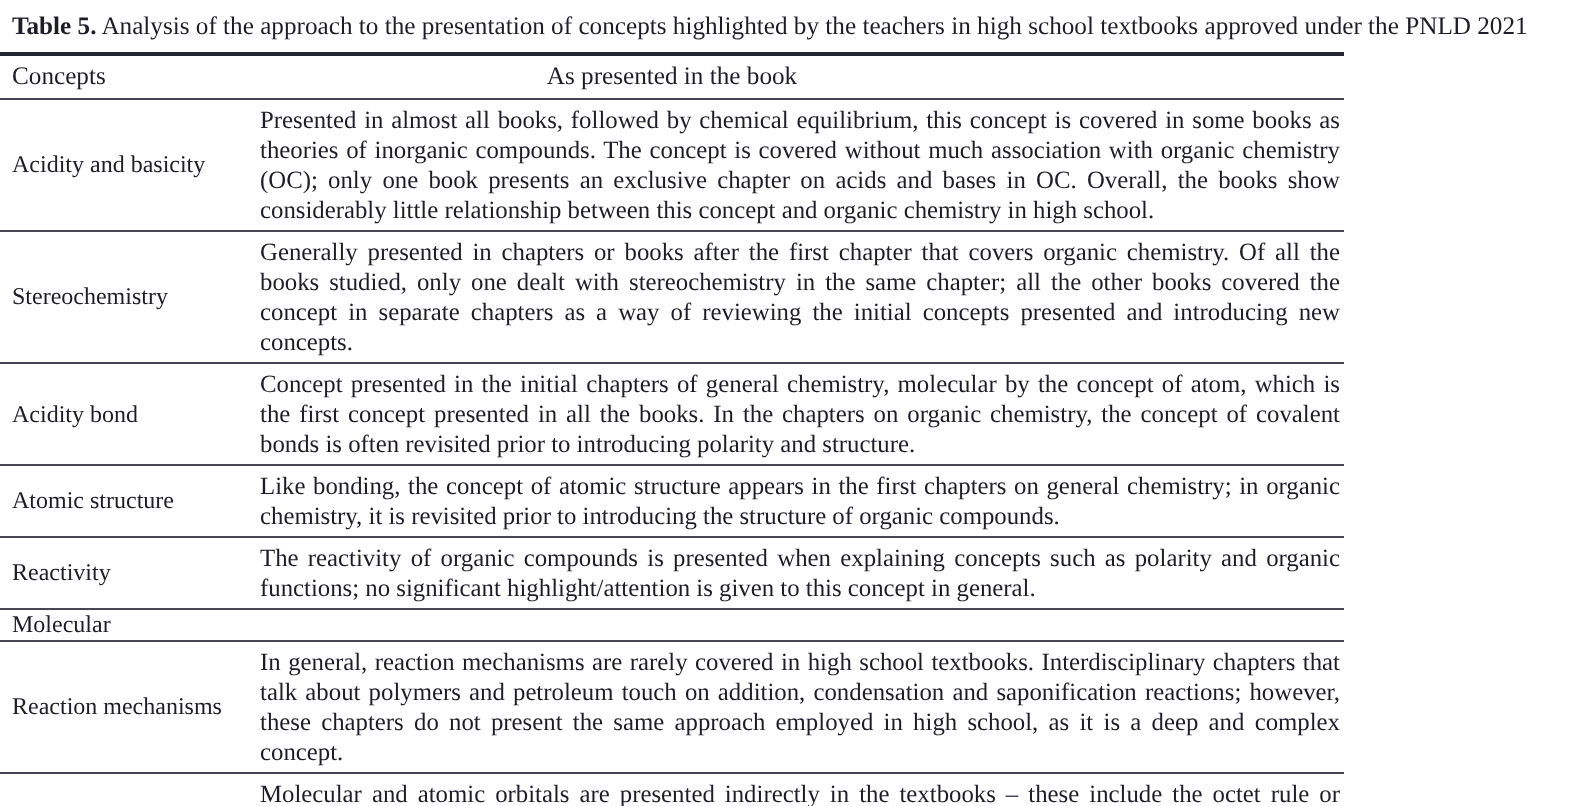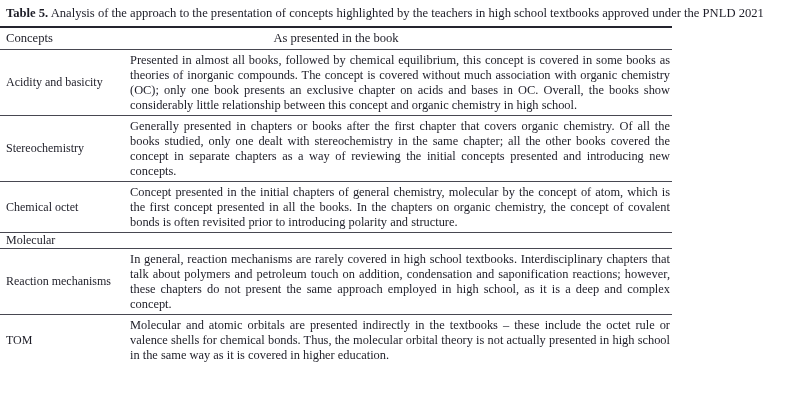--- a/index.html
+++ b/index.html
@@ -79,22 +79,30 @@
   <div>
     <div class="row">
       <div class="concept-cell">Acidity and basicity</div>
       <div class="desc-cell">Presented in almost all books, followed by chemical equilibrium, this concept is covered in some books as theories of inorganic compounds. The concept is covered without much association with organic chemistry (OC); only one book presents an exclusive chapter on acids and bases in OC. Overall, the books show considerably little relationship between this concept and organic chemistry in high school.</div>
     </div>
     <div class="row">
       <div class="concept-cell">Stereochemistry</div>
       <div class="desc-cell">Generally presented in chapters or books after the first chapter that covers organic chemistry. Of all the books studied, only one dealt with stereochemistry in the same chapter; all the other books covered the concept in separate chapters as a way of reviewing the initial concepts presented and introducing new concepts.</div>
     </div>
     <div class="row">
-      <div class="concept-cell">Chemical octet</div>
+      <div class="concept-cell">Acidity bond</div>
       <div class="desc-cell">Concept presented in the initial chapters of general chemistry, molecular by the concept of atom, which is the first concept presented in all the books. In the chapters on organic chemistry, the concept of covalent bonds is often revisited prior to introducing polarity and structure.</div>
+    </div>
+    <div class="row">
+      <div class="concept-cell">Atomic structure</div>
+      <div class="desc-cell">Like bonding, the concept of atomic structure appears in the first chapters on general chemistry; in organic chemistry, it is revisited prior to introducing the structure of organic compounds.</div>
+    </div>
+    <div class="row">
+      <div class="concept-cell">Reactivity</div>
+      <div class="desc-cell">The reactivity of organic compounds is presented when explaining concepts such as polarity and organic functions; no significant highlight/attention is given to this concept in general.</div>
     </div>
     <div class="row">
       <div class="concept-cell">Molecular</div>
     </div>
     <div class="row">
       <div class="concept-cell">Reaction mechanisms</div>
       <div class="desc-cell">In general, reaction mechanisms are rarely covered in high school textbooks. Interdisciplinary chapters that talk about polymers and petroleum touch on addition, condensation and saponification reactions; however, these chapters do not present the same approach employed in high school, as it is a deep and complex concept.</div>
     </div>
     <div class="row">
       <div class="concept-cell">TOM</div>

